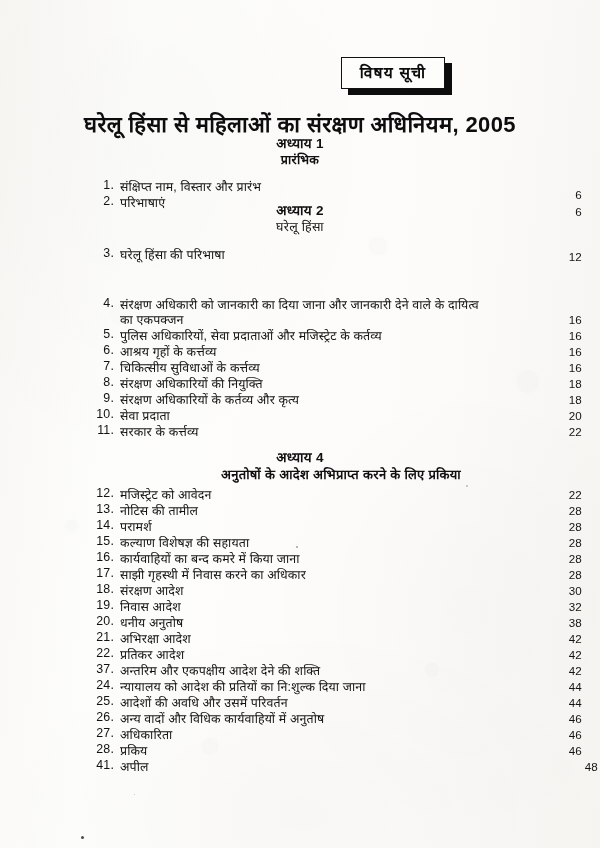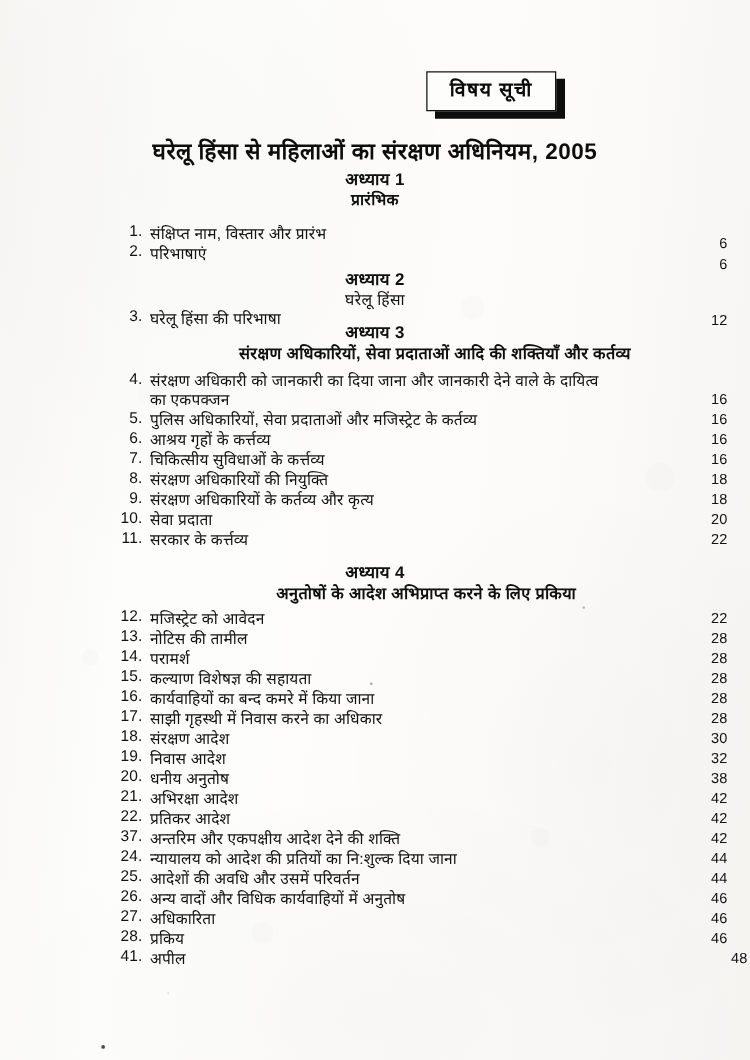--- a/index.html
+++ b/index.html
@@ -93,21 +93,21 @@
 
   
   #act-title {
     position: absolute;
     left: 0;
     top: 108px;
     width: 600px;
     text-align: center;
     font-family: "Liberation Sans", "DejaVu Sans", sans-serif;
     font-weight: bold;
-    font-size: 18px;
+    font-size: 22px;
     letter-spacing: 0.4px;
     color: #0d0d0d;
     white-space: nowrap;
   }
 
   
   .chapter {
     position: absolute;
     width: 600px;
     left: 0;
@@ -125,21 +125,21 @@
   .chapter .chap-name {
     font-weight: bold;
     font-size: 13.5px;
     letter-spacing: 0.3px;
     line-height: 17px;
     white-space: nowrap;
   }
   
   #chapter-1 { top: 136px; }
   #chapter-1 .chap-name { font-weight: bold; font-size: 12.5px; }
-  #chapter-2 { top: 216px; }
+  #chapter-2 { top: 203px; }
   #chapter-2 .chap-name { font-weight: normal; font-size: 12.5px; }
   #chapter-3 { top: 258px; }
   #chapter-3 .chap-name { padding-left: 96px; font-size: 13px; }
   #chapter-4 { top: 450px; }
   #chapter-4 .chap-name { padding-left: 82px; font-size: 13px; }
 
   
   .entry {
     position: absolute;
     font-family: "Liberation Sans", "DejaVu Sans", sans-serif;
@@ -199,24 +199,20 @@
   <div class="chapter" id="chapter-1">
     <div class="chap-num">अध्याय 1</div>
     <div class="chap-name">प्रारंभिक</div>
   </div>
 
   <div class="chapter" id="chapter-2">
     <div class="chap-num">अध्याय 2</div>
     <div class="chap-name">घरेलू हिंसा</div>
   </div>
 
-  <div class="chapter" id="chapter-3">
-    <div class="chap-num">अध्याय 3</div>
-    <div class="chap-name">संरक्षण अधिकारियों, सेवा प्रदाताओं आदि की शक्तियाँ और कर्तव्य</div>
-  </div>
 
   <div class="chapter" id="chapter-4">
     <div class="chap-num">अध्याय 4</div>
     <div class="chap-name">अनुतोषों के आदेश अभिप्राप्त करने के लिए प्रकिया</div>
   </div>
 
   <div id="entries-layer">
       <div class="entry" style="left: 88px; top: 178px;">
         <span class="num">1.</span>
         <span class="title">संक्षिप्त नाम, विस्तार और प्रारंभ</span>

